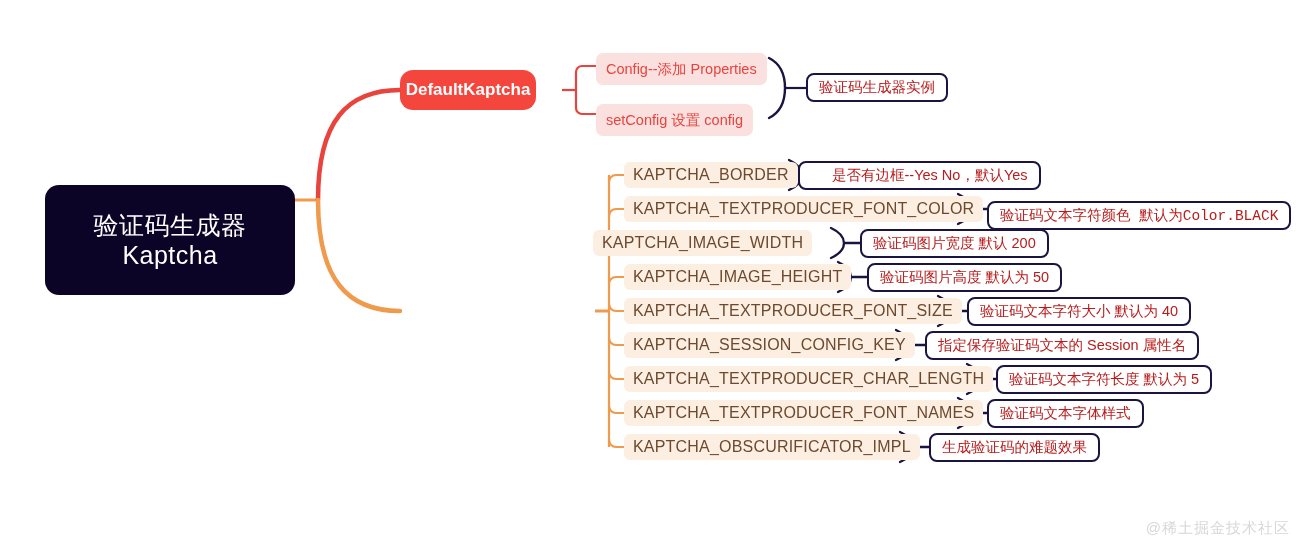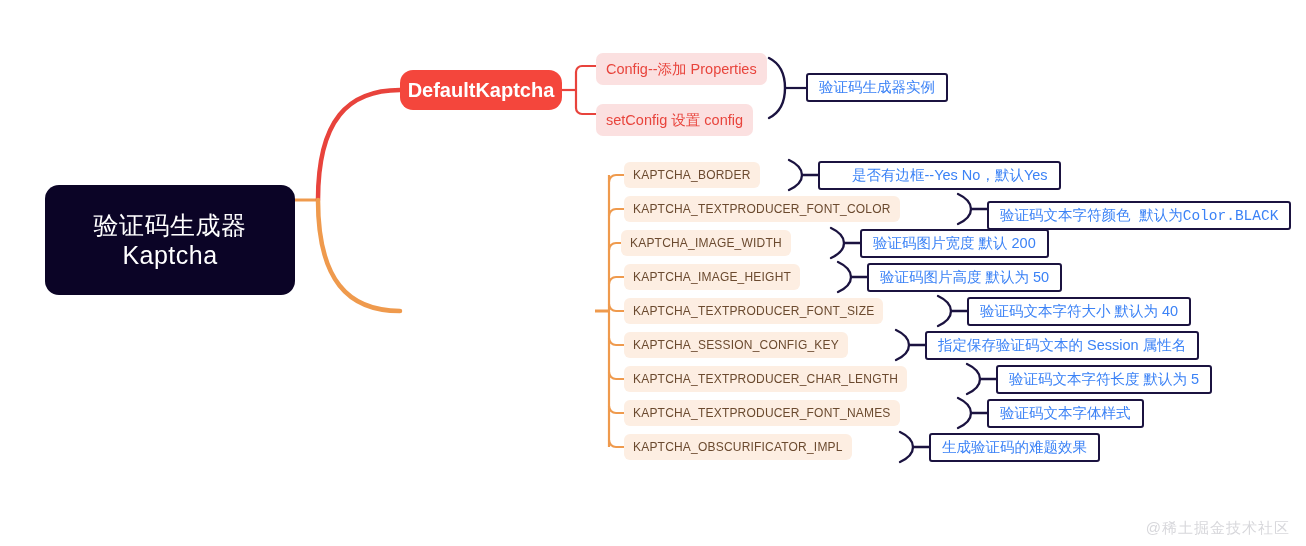--- a/index.html
+++ b/index.html
@@ -19,48 +19,48 @@
 
   .root{
     left:45px;top:145px;width:250px;height:110px;
     background:#0b0426;border-radius:14px;
     color:#ffffff;flex-direction:column;line-height:1.22;
     font-size:25px;letter-spacing:.5px;margin-top:40px;
   }
   .root .l2{font-size:25px;}
 
   .red-branch{
-    left:400px;top:70px;width:162px;height:40px;
+    left:400px;top:70px;width:136px;height:40px;
     background:#f4463c;border-radius:13px;
-    color:#ffffff;font-weight:bold;font-size:20px;
+    color:#ffffff;font-weight:bold;font-size:17px;
   }
   .orange-branch{
     left:400px;top:291px;width:195px;height:40px;
     background:#ef9a4d;border-radius:9px;
     color:#2b2b2b;font-weight:bold;font-size:16px;
   }
 
   .pink-item{
     position:absolute;background:#fbe0e0;border-radius:7px;
     color:#e8443c;font-size:14.5px;height:27px;
     display:flex;align-items:center;padding:16px 10px;box-sizing:border-box;
     white-space:nowrap;
   }
 
   .kap-item{
     position:absolute;background:#fdeee2;border-radius:6px;
-    color:#6b4a2f;font-size:12px;height:26px;
+    color:#6b4a2f;font-size:16px;height:26px;
     display:flex;align-items:center;padding:3px 9px;box-sizing:border-box;
     white-space:nowrap;letter-spacing:.2px;
   }
 
   .desc{
     position:absolute;background:#ffffff;
-    border:2px solid #1b1340;border-radius:3px;
-    color:#3b82f6;font-size:14.5px;height:29px;
+    border:2px solid #1b1340;border-radius:8px;
+    color:#b91c1c;font-size:14.5px;height:29px;
     display:flex;align-items:center;padding:0 11px;box-sizing:border-box;
     white-space:nowrap;
   }
 
   .watermark{
     position:absolute;right:16px;bottom:8px;
     color:#d8d8dc;font-size:15px;letter-spacing:1px;white-space:nowrap;
   }
 </style>
 </head>
@@ -139,30 +139,30 @@
 
   <div class="desc" style="left:806px;top:73px;">
     <span>验证码生成器实例</span>
   </div>
 
 
   <div id="items-layer">
       <div class="kap-item" style="left: 624px; top: 162px;">
         <span>KAPTCHA_BORDER</span>
       </div>
-      <div class="desc" style="left: 818px; top: 160.5px; padding-left: 32px;">
+      <div class="desc" style="left: 798px; top: 160.5px; padding-left: 32px;">
         <span>是否有边框--Yes No，默认Yes</span>
       </div>
       <div class="kap-item" style="left: 624px; top: 196px;">
         <span>KAPTCHA_TEXTPRODUCER_FONT_COLOR</span>
       </div>
       <div class="desc" style="left: 987px; top: 201px; font-family: Liberation Mono, monospace;">
         <span>验证码文本字符颜色 默认为Color.BLACK</span>
       </div>
-      <div class="kap-item" style="left: 593px; top: 230px; margin-left: 28px;">
+      <div class="kap-item" style="left: 593px; top: 230px;">
         <span>KAPTCHA_IMAGE_WIDTH</span>
       </div>
       <div class="desc" style="left: 860px; top: 228.5px;">
         <span>验证码图片宽度 默认 200</span>
       </div>
       <div class="kap-item" style="left: 624px; top: 264px;">
         <span>KAPTCHA_IMAGE_HEIGHT</span>
       </div>
       <div class="desc" style="left: 867px; top: 262.5px; justify-content: flex-end;">
         <span>验证码图片高度 默认为 50</span>

